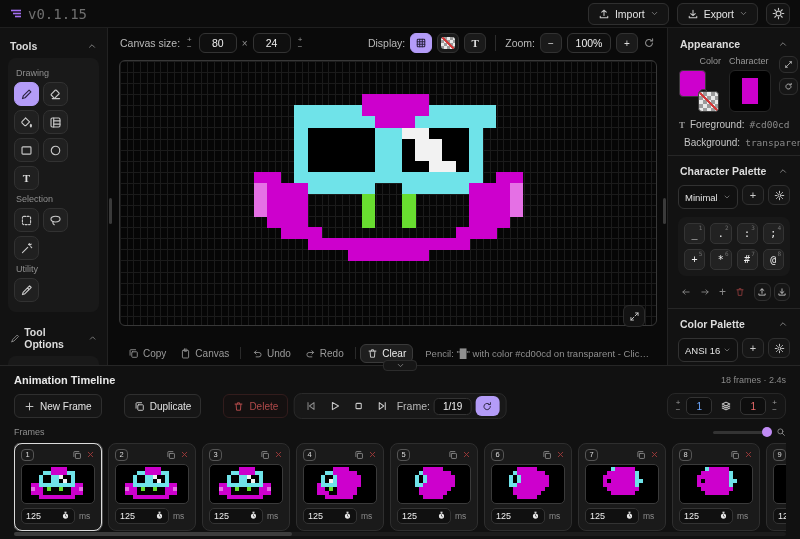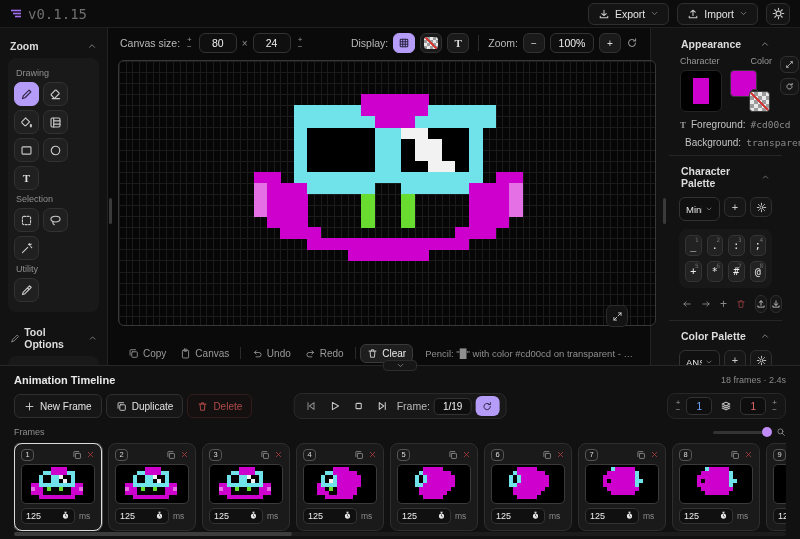--- a/index.html
+++ b/index.html
@@ -16,21 +16,21 @@
   .logo-wrap{display:flex;align-items:baseline;gap:6px}
   .logo{font-family:"DejaVu Sans Mono",monospace;font-weight:bold;font-size:15px;letter-spacing:1px;color:#a56ff2;text-shadow:0 1px 0 #4c2a78}
   .version{font-size:14px;color:#6f6f6f;font-family:"DejaVu Sans Mono",monospace}
   .hdr-right{margin-left:auto;display:flex;align-items:center;gap:8px}
   .btn{display:inline-flex;align-items:center;gap:5px;background:#141414;border:1px solid #2f2f2f;border-radius:6px;color:#e3e3e3;font-size:10.5px;height:22px;padding:0 9px;cursor:pointer;font-family:inherit}
   .icon-btn{display:inline-flex;align-items:center;justify-content:center;background:#141414;border:1px solid #2f2f2f;border-radius:6px;height:22px;width:24px;cursor:pointer}
 
   
   .main{flex:1;display:flex;min-height:0;position:relative}
   aside.left{width:108px;background:#121212;border-right:1px solid #222;padding:10px 8px;flex:0 0 auto}
-  aside.right{width:150px;background:#121212;border-left:1px solid #222;padding:8px 28px;flex:0 0 auto}
+  aside.right{width:133px;background:#121212;border-left:1px solid #222;padding:8px 10px;flex:0 0 auto}
   .sec-head{display:flex;align-items:center;gap:4px;font-size:10.5px;font-weight:bold;color:#dcdcdc;padding:2px 2px 6px}
   .sec-head .chev{margin-left:auto}
   .grp-label{font-size:9px;color:#8f8f8f;margin:4px 2px 4px}
   .tool-card{background:#191919;border-radius:8px;padding:6px 6px 8px;margin-bottom:12px}
   .tool-grid{display:flex;flex-wrap:wrap;gap:4px;margin-bottom:2px}
   .tool{width:25px;height:24px;background:#202020;border:1px solid #323232;border-radius:7px;display:flex;align-items:center;justify-content:center;cursor:pointer;color:#ddd;font-size:11px}
   .tool.active{background:#b49cf8;border-color:#b49cf8}
   .tool.active .ic{stroke:#2a2340}
   .tglyph{font-weight:bold;font-size:11px;color:#ddd;font-family:"Liberation Serif",serif}
   .badges{display:flex;gap:4px;padding:2px}
@@ -93,21 +93,21 @@
   .tb-toggle{display:flex;background:#232323;border-radius:7px;padding:2px;margin-top:2px}
   .tb-toggle button{flex:1;height:20px;border:none;border-radius:5px;background:transparent;color:#8a8a8a;font-size:10px;display:inline-flex;align-items:center;justify-content:center;gap:4px;cursor:pointer;font-family:inherit}
   .tb-toggle button.on{background:#0d0d0d;color:#f0f0f0;border:1px solid #3a3a3a}
 
   
   .timeline{height:174px;background:#111;border-top:1px solid #262626;position:relative;flex:0 0 auto;padding:8px 14px 0}
   .collapse-tab{position:absolute;top:-6px;left:50%;transform:translateX(-50%);width:34px;height:11px;background:#161616;border:1px solid #2c2c2c;border-radius:4px;display:flex;align-items:center;justify-content:center;cursor:pointer}
   .tl-row1{display:flex;align-items:center}
   .tl-title{font-size:11px;font-weight:bold;color:#e8e8e8}
   .tl-summary{margin-left:auto;font-size:9px;color:#8a8a8a}
-  .tl-row2{position:relative;height:26px;margin-top:7px;display:flex;align-items:center;gap:4px}
+  .tl-row2{position:relative;height:26px;margin-top:7px;display:flex;align-items:center;gap:22px}
   .tl-btn{display:inline-flex;align-items:center;gap:5px;background:#161616;border:1px solid #2f2f2f;border-radius:6px;color:#e3e3e3;font-size:10px;height:24px;padding:0 9px;cursor:pointer;font-family:inherit}
   .tl-btn.danger{color:#b14a4a;border-color:#321c1c;background:#141010}
   .tl-btn.danger .ic{stroke:#b14a4a}
   .playback-card{position:absolute;left:50%;transform:translateX(-50%);display:flex;align-items:center;gap:4px;background:#181818;border:1px solid #2a2a2a;border-radius:8px;height:26px;padding:0 6px}
   .pb-btn{width:20px;height:18px;background:transparent;border:none;display:inline-flex;align-items:center;justify-content:center;cursor:pointer}
   .frame-ind{background:#0e0e0e;border:1px solid #333;border-radius:5px;color:#f0f0f0;font-size:10px;padding:2px 8px}
   .loop-btn{width:24px;height:20px;background:#b49cf8;border:none;border-radius:6px;display:inline-flex;align-items:center;justify-content:center;cursor:pointer}
   .loop-btn .ic{stroke:#2a2340}
   .onion-card{position:absolute;right:0;display:flex;align-items:center;gap:4px;background:#151515;border:1px solid #272727;border-radius:8px;height:26px;padding:0 6px}
   .onion-val{width:26px;height:18px;background:#0e0e0e;border:1px solid #333;border-radius:5px;font-size:10px;display:inline-flex;align-items:center;justify-content:center;cursor:text}
@@ -144,52 +144,52 @@
             <line x1="1" y1="3.5" x2="11" y2="3.5"></line>
             <line x1="3" y1="6.5" x2="11" y2="6.5"></line>
             <line x1="5" y1="9.5" x2="11" y2="9.5"></line>
           </g>
         </svg>
       <span class="version">v0.1.15</span>
     </div>
     <div class="hdr-right">
       <button class="btn">
         <svg class="ic" width="12" height="12" viewBox="0 0 16 16">
-            <path d="M8 3v7M5 7.5L8 10l3-2.5M3 11v2h10v-2"></path>
-          </svg>
-        <span>Export</span>
+            <path d="M8 10V3M5 5.5L8 3l3 2.5M3 11v2h10v-2"></path>
+          </svg>
+        <span>Import</span>
         <svg class="ic dim" width="9" height="9" viewBox="0 0 16 16">
             <path d="M4 6l4 4 4-4"></path>
           </svg>
       </button>
       <button class="btn">
         <svg class="ic" width="12" height="12" viewBox="0 0 16 16">
-            <path d="M8 10V3M5 5.5L8 3l3 2.5M3 11v2h10v-2"></path>
-          </svg>
-        <span>Import</span>
+            <path d="M8 3v7M5 7.5L8 10l3-2.5M3 11v2h10v-2"></path>
+          </svg>
+        <span>Export</span>
         <svg class="ic dim" width="9" height="9" viewBox="0 0 16 16">
             <path d="M4 6l4 4 4-4"></path>
           </svg>
       </button>
       <button class="icon-btn">
         <svg class="ic" width="13" height="13" viewBox="0 0 16 16">
             <circle cx="8" cy="8" r="3"></circle>
             <path d="M8 1.5v2M8 12.5v2M1.5 8h2M12.5 8h2M3.4 3.4l1.4 1.4M11.2 11.2l1.4 1.4M12.6 3.4l-1.4 1.4M4.8 11.2l-1.4 1.4"></path>
           </svg>
       </button>
     </div>
   </header>
 
   <div class="main">
     <div class="resize-handle" style="left:109px"></div>
     <div class="resize-handle" style="right:134px"></div>
 
     <aside class="left">
       <div class="sec-head">
-        <span>Zoom</span>
+        <span>Tools</span>
         <svg class="ic dim chev" width="10" height="10" viewBox="0 0 16 16">
             <path d="M4 10l4-4 4 4"></path>
           </svg>
       </div>
       <div class="tool-card">
         <div class="grp-label">Drawing</div>
         <div class="tool-grid">
           <button class="tool active">
               <svg class="ic" width="13" height="13" viewBox="0 0 16 16">
                 <path d="M3 13l1-3.2 7.2-7.2 2.2 2.2L6.2 12 3 13z"></path>
@@ -461,35 +461,35 @@
 
     <aside class="right">
       <div class="sec-head">
         <span>Appearance</span>
         <svg class="ic dim chev" width="10" height="10" viewBox="0 0 16 16">
             <path d="M4 10l4-4 4 4"></path>
           </svg>
       </div>
       <div class="appear-row">
         <div>
-          <div class="mini-label">Character</div>
-          <div class="char-preview">
-              <i class="char-block"></i>
-            </div>
-        </div>
-        <div>
           <div class="mini-label" style="text-align:right">Color</div>
           <div class="color-swatches">
             <i class="sw-fg">
                 <span class="tiny-badge">T</span>
               </i>
             <i class="sw-bg">
                 <i class="sw-diag"></i>
               </i>
           </div>
+        </div>
+        <div>
+          <div class="mini-label">Character</div>
+          <div class="char-preview">
+              <i class="char-block"></i>
+            </div>
         </div>
         <div class="appear-btns">
           <button class="sq-btn" style="width:19px;height:17px">
               <svg class="ic" width="9" height="9" viewBox="0 0 16 16">
                 <path d="M10 3h3v3M13 3L3 13M6 13H3v-3"></path>
               </svg>
             </button>
           <button class="sq-btn" style="width:19px;height:17px">
               <svg class="ic" width="9" height="9" viewBox="0 0 16 16">
                 <path d="M12.6 8a4.6 4.6 0 11-1.3-3.2"></path>

